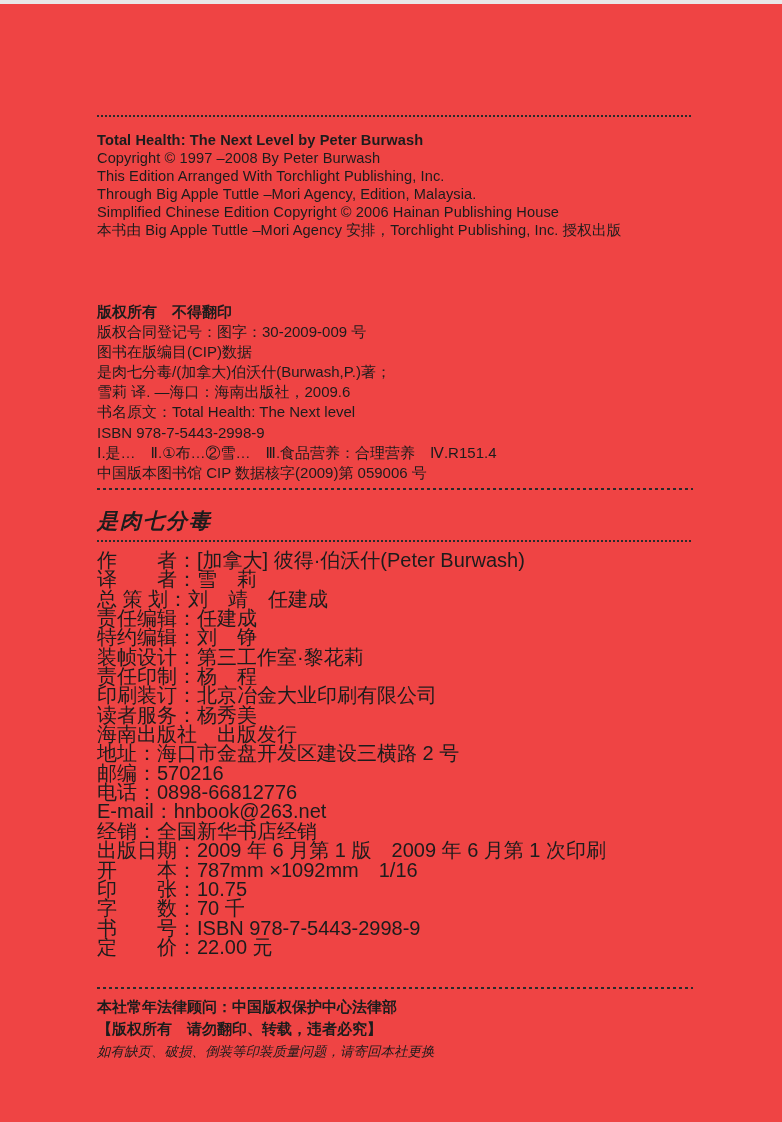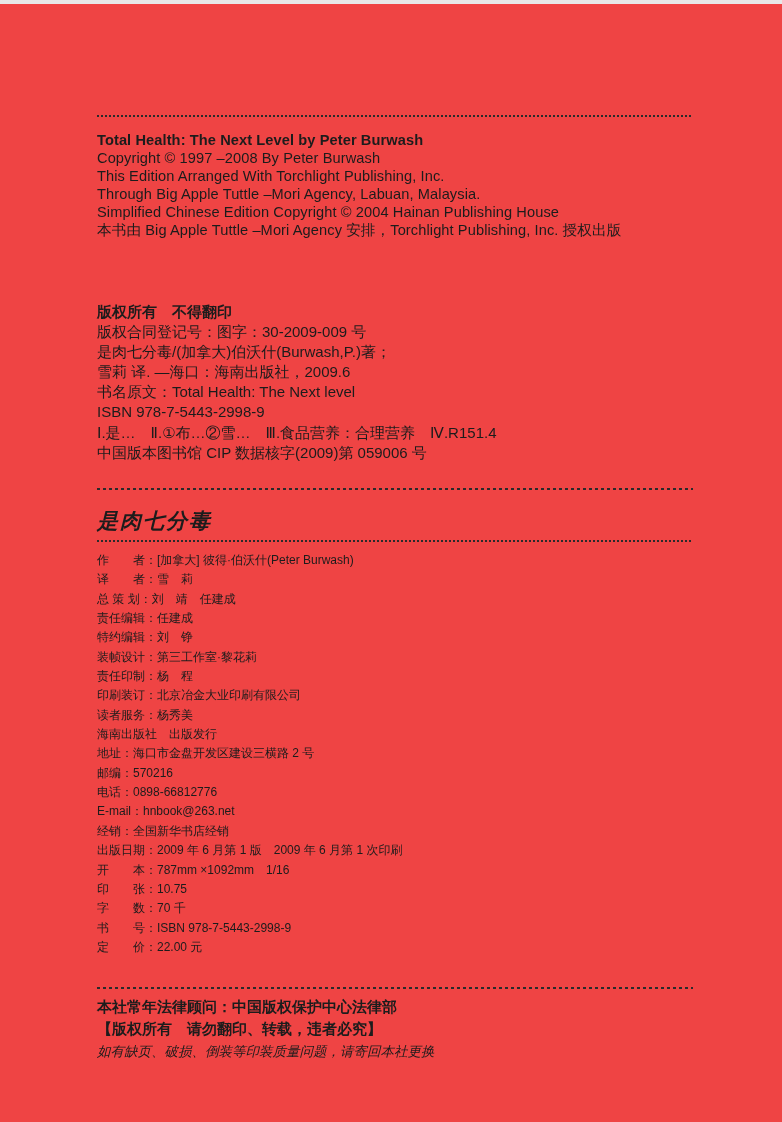--- a/index.html
+++ b/index.html
@@ -14,49 +14,50 @@
   }
   .content-x{left:97px;width:596px;position:absolute;}
   .sep{height:2px;background:repeating-linear-gradient(90deg,#2b2b2b 0 3px,transparent 3px 6px);}
   .sep.fine{background:repeating-linear-gradient(90deg,#2b2b2b 0 2px,transparent 2px 4px);}
   .eng-block{top:127px;font-size:14.6px;line-height:18.1px;letter-spacing:.1px;}
   .eng-block .line{white-space:nowrap;}
   .b{font-weight:bold;}
   .cip-block{top:298px;font-size:15px;line-height:20.1px;}
   .cip-block .line{white-space:nowrap;}
   .book-title{top:503px;font-size:21px;font-weight:bold;letter-spacing:2px;font-style:italic;}
-  .info-block{top:547px;font-size:12px;line-height:19.35px;}
+  .info-block{top:547px;font-size:20px;line-height:19.35px;}
   .info-block .line{white-space:nowrap;}
   .footer-block{top:992px;font-size:15px;line-height:21.5px;}
   .footer-block .line{white-space:nowrap;font-weight:bold;}
   .footer-block .line.kai{font-weight:normal;font-style:italic;font-size:13.5px;margin-top:2px;}
   .sep-top{top:111px;}
   .sep-cip{top:484px;}
   .sep-title{top:536px;}
   .sep-foot{top:983px;}
 </style>
 </head>
 <body>
 
 <div class="page">
 
   <div class="sep fine content-x sep-top"></div>
 
   <div class="content-x eng-block">
     <div class="line b">Total Health: The Next Level by Peter Burwash</div>
     <div class="line">Copyright © 1997 –2008 By Peter Burwash</div>
     <div class="line">This Edition Arranged With Torchlight Publishing, Inc.</div>
-    <div class="line">Through Big Apple Tuttle –Mori Agency, Labuan, Malaysia.</div>
-    <div class="line">Simplified Chinese Edition Copyright © 2004 Hainan Publishing House</div>
+    <div class="line">Through Big Apple Tuttle –Mori Agency, Edition, Malaysia.</div>
+    <div class="line">Simplified Chinese Edition Copyright © 2006 Hainan Publishing House</div>
     <div class="line">本书由 Big Apple Tuttle –Mori Agency 安排，Torchlight Publishing, Inc. 授权出版</div>
   </div>
 
   <div class="content-x cip-block">
     <div class="line b">版权所有　不得翻印</div>
     <div class="line">版权合同登记号：图字：30-2009-009 号</div>
+    <div class="line">图书在版编目(CIP)数据</div>
     <div class="line">是肉七分毒/(加拿大)伯沃什(Burwash,P.)著；</div>
     <div class="line">雪莉 译. —海口：海南出版社，2009.6</div>
     <div class="line">书名原文：Total Health: The Next level</div>
     <div class="line">ISBN 978-7-5443-2998-9</div>
     <div class="line">Ⅰ.是…　Ⅱ.①布…②雪…　Ⅲ.食品营养：合理营养　Ⅳ.R151.4</div>
     <div class="line">中国版本图书馆 CIP 数据核字(2009)第 059006 号</div>
   </div>
 
   <div class="sep content-x sep-cip"></div>
 

